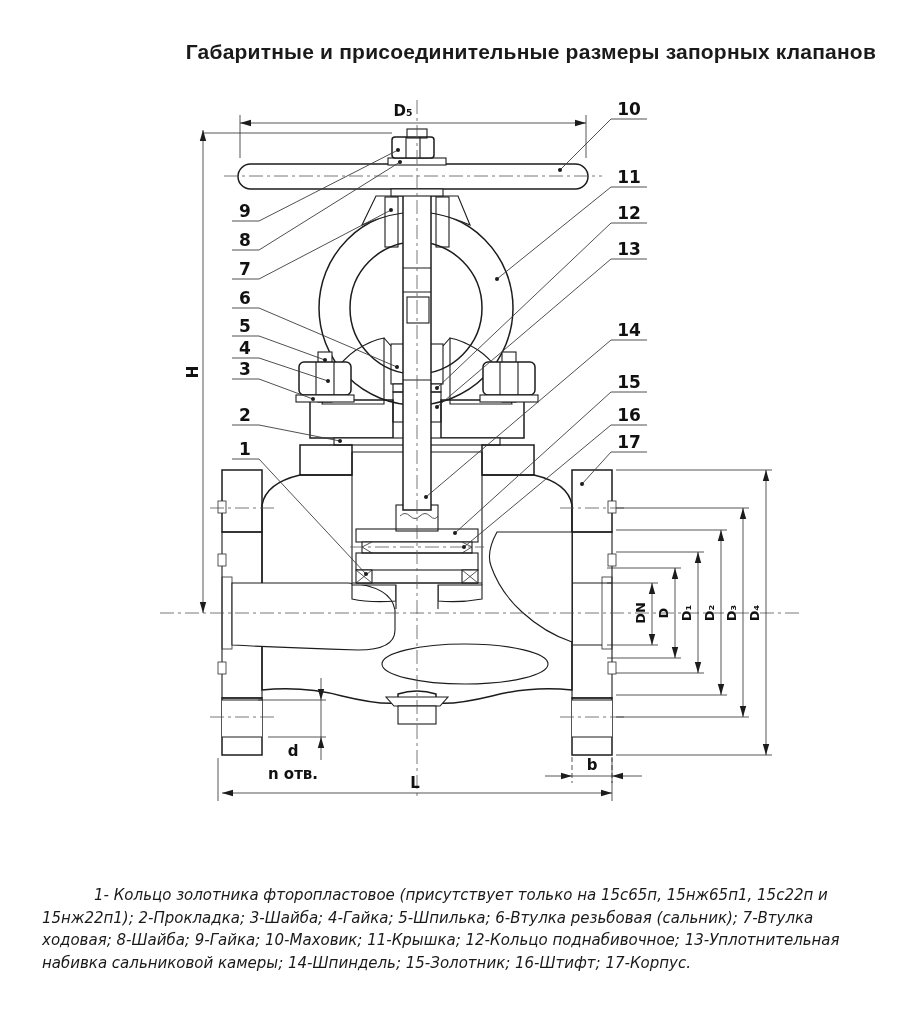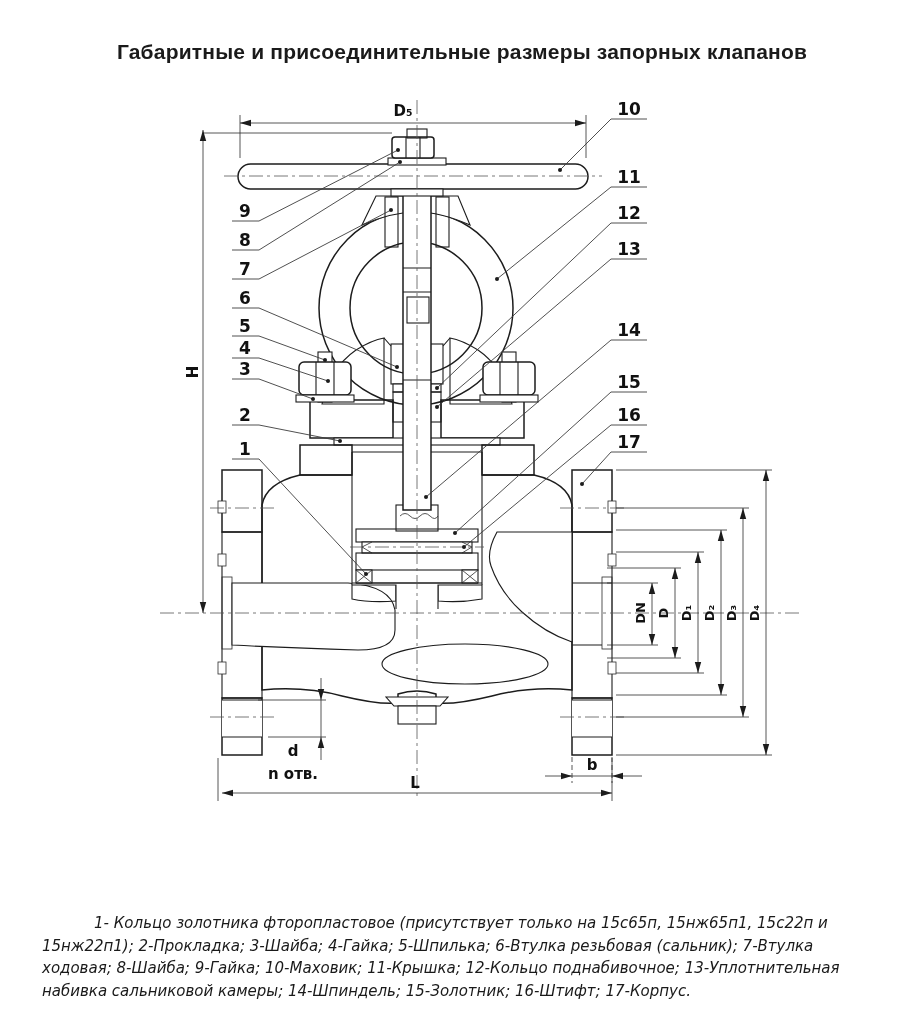--- a/index.html
+++ b/index.html
@@ -1,20 +1,20 @@
 <!DOCTYPE html>
 <html><head>
 <meta charset="utf-8">
 <style>
   html,body{margin:0;padding:0;background:#fff;}
   #page{position:relative;width:900px;height:1009px;background:#ffffff;overflow:hidden;
         font-family:"Liberation Sans",sans-serif;color:#1a1a1a;}
-  #title{position:absolute;top:40px;left:42px;width:840px;text-align:center;
+  #title{position:absolute;top:40px;left:36px;width:840px;text-align:right;
          font-size:21px;font-weight:bold;letter-spacing:.2px;}
-  #caption{position:absolute;top:912px;left:42px;width:818px;
+  #caption{position:absolute;top:884px;left:42px;width:818px;
            font-family:"DejaVu Sans",sans-serif;font-style:italic;
            font-size:15px;line-height:22.5px;text-indent:52px;}
   svg{position:absolute;top:0;left:0;}
   svg text{font-family:"DejaVu Sans",sans-serif;fill:#111;}
   .num{font-size:17px;font-weight:bold;}
   .dim{font-size:15px;font-weight:bold;}
   .dimr{font-size:13px;font-weight:bold;}
   .ol{stroke:#1c1c1c;stroke-width:1.5;fill:none;}
   .ol2{stroke:#1c1c1c;stroke-width:1.1;fill:none;}
   .thin{stroke:#2c2c2c;stroke-width:0.8;fill:none;}

